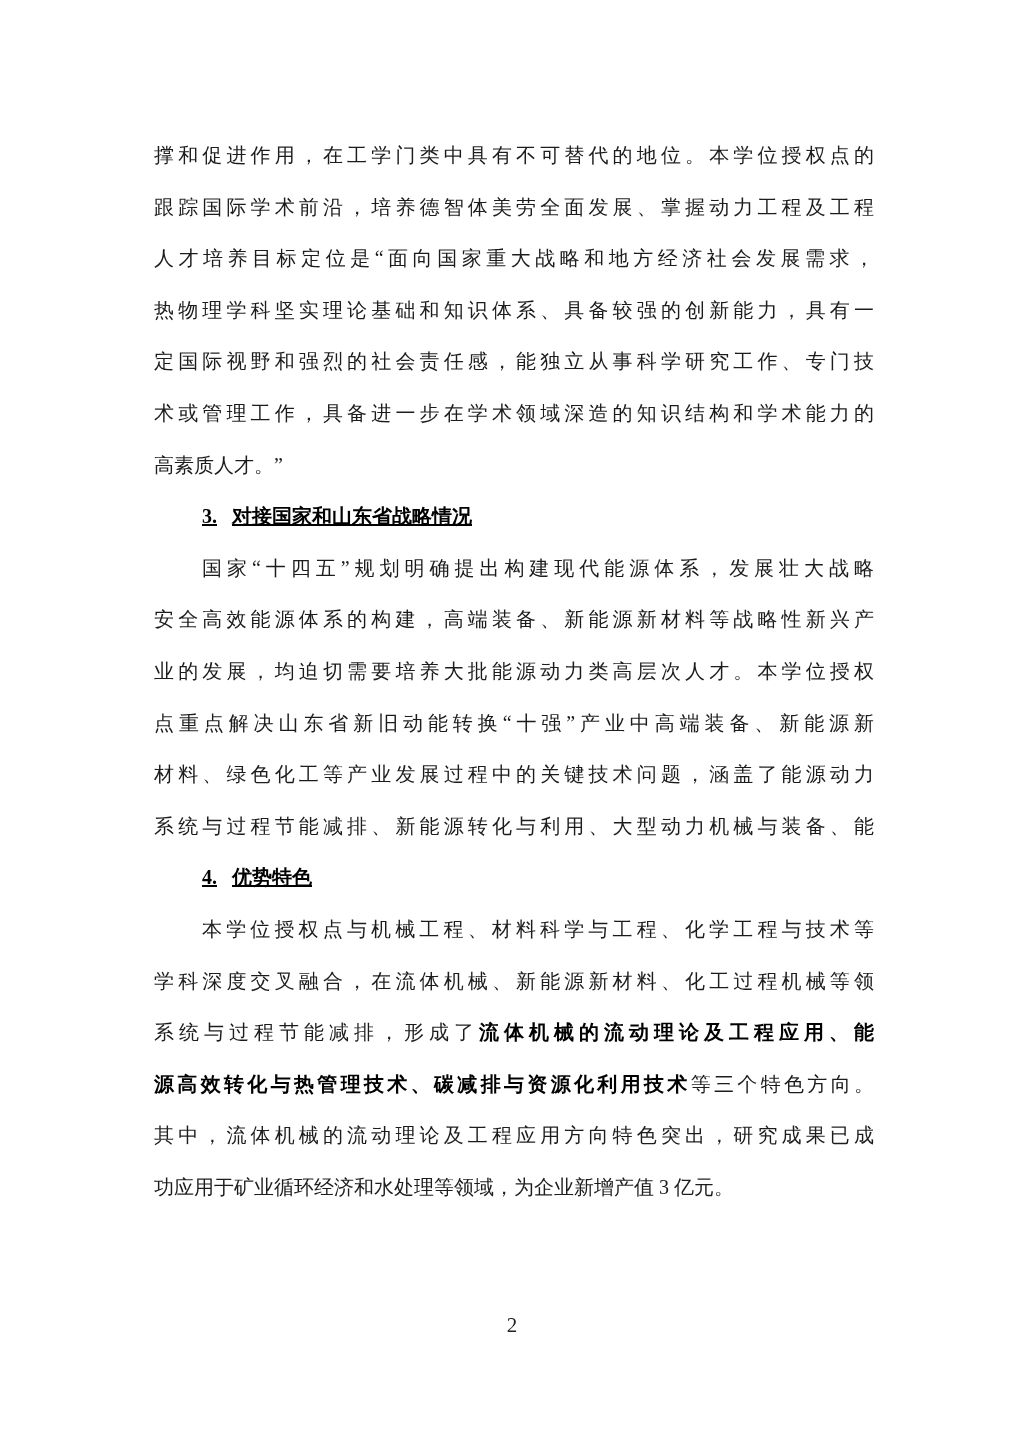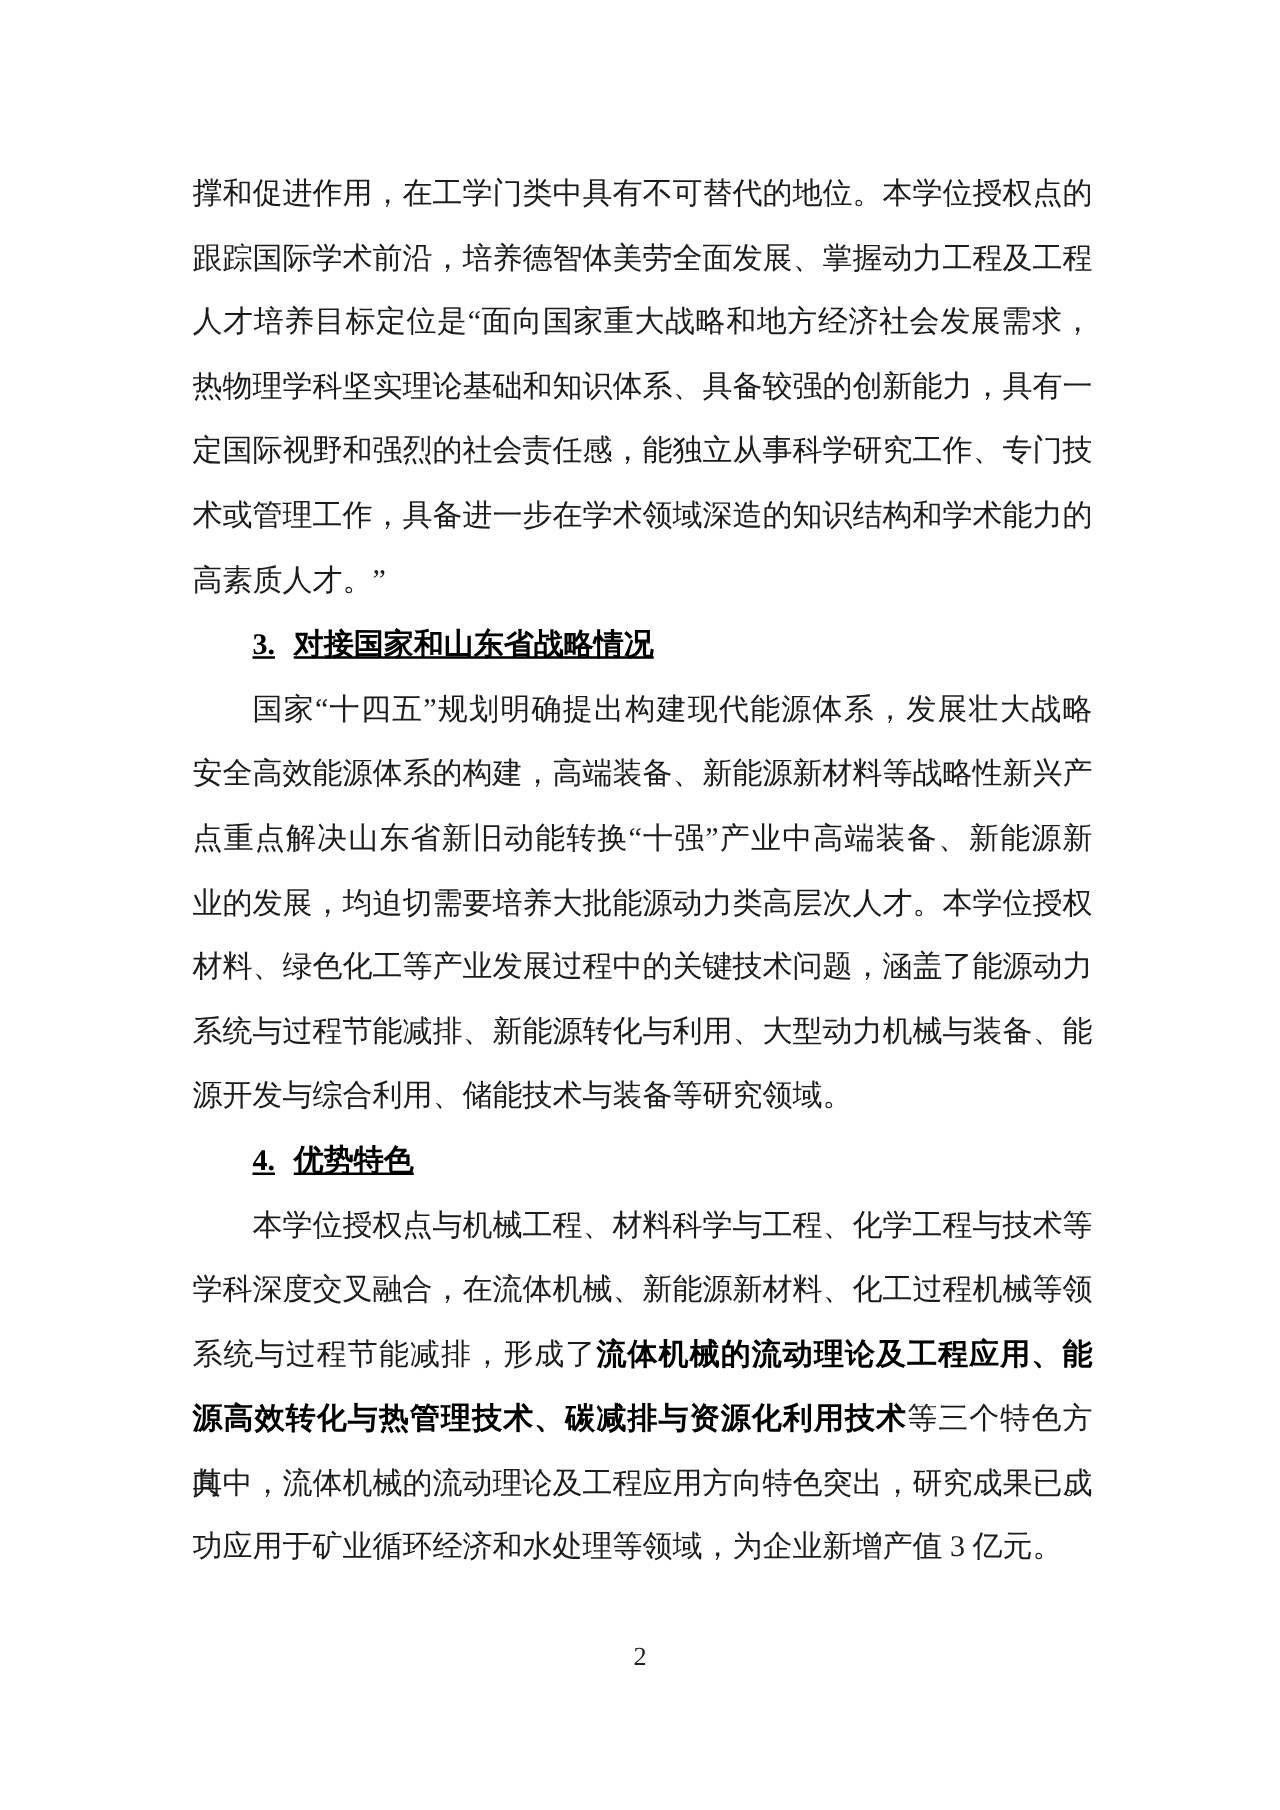--- a/index.html
+++ b/index.html
@@ -22,21 +22,21 @@
   }
   .text-block {
     position: absolute;
     left: 154px;
     top: 130px;
     width: 720px;
   }
   .line {
     height: 51.6px;
     line-height: 51.6px;
-    font-size: 24px;
+    font-size: 20px;
     white-space: nowrap;
     color: #1c1c1c;
   }
   .line.justify {
     white-space: normal;
     text-align: justify;
     text-align-last: justify;
   }
   .line.indent {
     padding-left: 48px;
@@ -72,25 +72,24 @@
       <div class="line justify"><span>撑和促进作用，在工学门类中具有不可替代的地位。本学位授权点的</span></div>
       <div class="line justify"><span>跟踪国际学术前沿，培养德智体美劳全面发展、掌握动力工程及工程</span></div>
       <div class="line justify"><span>人才培养目标定位是“面向国家重大战略和地方经济社会发展需求，</span></div>
       <div class="line justify"><span>热物理学科坚实理论基础和知识体系、具备较强的创新能力，具有一</span></div>
       <div class="line justify"><span>定国际视野和强烈的社会责任感，能独立从事科学研究工作、专门技</span></div>
       <div class="line justify"><span>术或管理工作，具备进一步在学术领域深造的知识结构和学术能力的</span></div>
       <div class="line"><span>高素质人才。”</span></div>
       <div class="line indent heading"><span class="bold heading-num">3.</span><span class="bold">对接国家和山东省战略情况</span></div>
       <div class="line justify indent"><span>国家“十四五”规划明确提出构建现代能源体系，发展壮大战略</span></div>
       <div class="line justify"><span>安全高效能源体系的构建，高端装备、新能源新材料等战略性新兴产</span></div>
+      <div class="line justify"><span>业的发展，均迫切需要培养大批能源动力类高层次人才。本学位授权</span></div>
       <div class="line justify"><span>点重点解决山东省新旧动能转换“十强”产业中高端装备、新能源新</span></div>
-      <div class="line justify"><span>业的发展，均迫切需要培养大批能源动力类高层次人才。本学位授权</span></div>
       <div class="line justify"><span>材料、绿色化工等产业发展过程中的关键技术问题，涵盖了能源动力</span></div>
       <div class="line justify"><span>系统与过程节能减排、新能源转化与利用、大型动力机械与装备、能</span></div>
-      <div class="line"><span>源开发与综合利用、储能技术与装备等研究领域。</span></div>
       <div class="line indent heading"><span class="bold heading-num">4.</span><span class="bold">优势特色</span></div>
       <div class="line justify indent"><span>本学位授权点与机械工程、材料科学与工程、化学工程与技术等</span></div>
       <div class="line justify"><span>学科深度交叉融合，在流体机械、新能源新材料、化工过程机械等领</span></div>
       <div class="line justify"><span>系统与过程节能减排，形成了</span><span class="bold">流体机械的流动理论及工程应用、能</span></div>
       <div class="line justify"><span class="bold">源高效转化与热管理技术、碳减排与资源化利用技术</span><span>等三个特色方向。</span></div>
       <div class="line justify"><span>其中，流体机械的流动理论及工程应用方向特色突出，研究成果已成</span></div>
       <div class="line"><span>功应用于矿业循环经济和水处理等领域，为企业新增产值 3 亿元。</span></div>
     </div>
   <div class="footer">2</div>
 </div>

